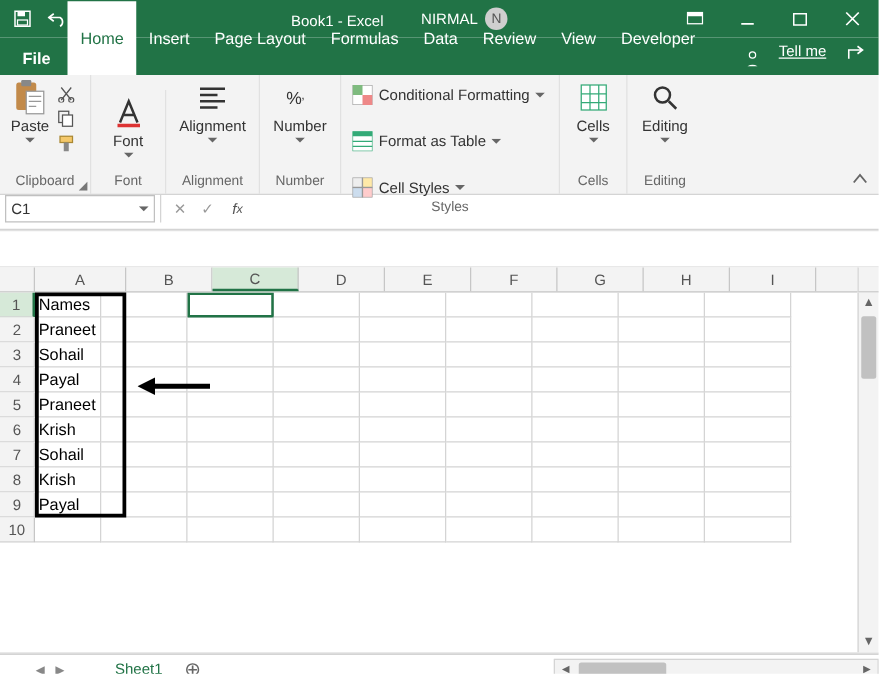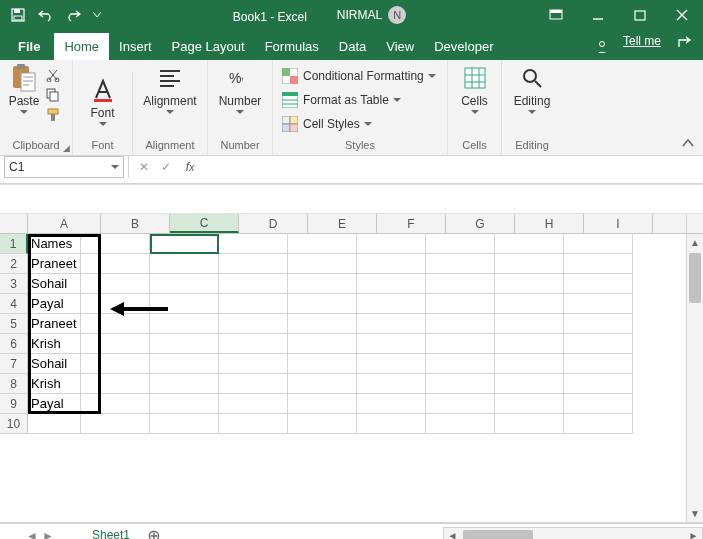--- a/index.html
+++ b/index.html
@@ -10,41 +10,41 @@
 .titlebar .qat { display: flex; align-items: center; padding-left: 6px; gap: 4px; }
 .titlebar .qat .qat-item { width: 24px; height: 24px; display: flex; align-items: center; justify-content: center; cursor: pointer; }
 .titlebar .doc-title { flex: 0 0 auto; margin-left: auto; margin-right: 0; display: flex; align-items: flex-end; gap: 22px; font-size: 12px; }
 .titlebar .user-area { display: flex; align-items: center; gap: 6px; margin-left: 8px; }
 .titlebar .user-badge { width: 18px; height: 18px; border-radius: 50%; background: #cfcfcf; color: #555; display: flex; align-items: center; justify-content: center; font-size: 11px; }
 .titlebar .win-controls { display: flex; margin-left: auto; }
 .titlebar .win-item { width: 42px; height: 30px; display: flex; align-items: center; justify-content: center; cursor: pointer; }
 
 
 .ribbon-tabs { height: 30px; background: #217346; display: flex; align-items: flex-end; padding-left: 4px; color: #fff; }
-.ribbon-tab { padding: 6px 10px; font-size: 13px; cursor: pointer; }
+.ribbon-tab { padding: 22px 10px; font-size: 13px; cursor: pointer; }
 .ribbon-tab.file { padding: 6px 14px; font-weight: bold; }
 .ribbon-tab.active { background: #fff; color: #217346; }
 .ribbon-tabs .right { margin-left: auto; display: flex; align-items: flex-start; text-decoration: underline; }
 .ribbon-tabs .right .ico { width: 26px; height: 26px; display: flex; align-items: center; justify-content: center; }
 .ribbon-tabs .right .tell { padding: 0 8px; }
 .ribbon-tabs .right .share { width: 34px; display:flex; align-items:center; justify-content:center;}
 
 
 .ribbon { height: 96px; background: #f3f3f3; border-bottom: 1px solid #d4d4d4; display: flex; position: relative; }
 .ribbon .group { border-right: 1px solid #e1e1e1; display: flex; flex-direction: column; padding: 4px 8px 2px 8px; }
 .ribbon .group .group-title { font-size: 11px; color: #666; text-align: center; margin-top: auto; padding-bottom: 2px; }
 .ribbon .group .body { flex: 1; display: flex; align-items: flex-start; justify-content: center; }
 .ribbon .bigbtn { display: flex; flex-direction: column; align-items: center; justify-content: center; gap: 2px; cursor: pointer; }
 .ribbon .bigbtn .ico { width: 28px; height: 28px; display: flex; align-items: center; justify-content: center; }
 .ribbon .bigbtn .lbl { font-size: 12px; text-align: center; display: flex; align-items: center; gap: 2px; }
 .ribbon .clipboard-body { display: flex; }
 .ribbon .clipboard-side { display: flex; flex-direction: column; gap: 2px; margin-left: 4px; padding-top:2px;}
 .ribbon .clipboard-side .mini { width: 20px; height: 18px; display:flex; align-items:center; justify-content:center; cursor:pointer;}
 .ribbon .collapse { position: absolute; right: 8px; bottom: 4px; cursor: pointer; color:#666;}
-.styles-list { display:flex; flex-direction:column; gap:4px; }
+.styles-list { display:flex; flex-direction:column; gap:17px; }
 .styles-list .row { display:flex; align-items:center; gap:4px; font-size:12px; cursor:pointer; height:20px;}
 .styles-list .ico { width:18px; height:18px; display:flex; align-items:center; justify-content:center;}
 
 
 .fbar { height: 28px; border-bottom: 1px solid #d4d4d4; display:flex; }
 .fbar .namebox { width: 120px; height:22px; border:1px solid #c0c0c0; margin-left:4px; display:flex; align-items:center; padding:0 4px; font-size:12px; justify-content:space-between;}
 .fbar .sep { width:1px; height:22px; background:#d4d4d4; margin:0 4px;}
 .fbar .fbtn { width:22px; height:22px; display:flex; align-items:center; justify-content:center; color:#999; cursor:pointer;}
 .fbar .fx { font-style: italic; color:#555; font-size:12px; margin-left:2px;}
 .fbar .fbar-input { flex:1; height:22px; padding-left:10px;}
@@ -147,20 +147,21 @@
   </div>
 </div>
 
 <div class="ribbon-tabs">
   <div class="ribbon-tab file">File</div>
   <div class="ribbon-tab active">Home</div>
   <div class="ribbon-tab">Insert</div>
   <div class="ribbon-tab">Page Layout</div>
   <div class="ribbon-tab">Formulas</div>
   <div class="ribbon-tab">Data</div>
+  <div class="ribbon-tab">Review</div>
   <div class="ribbon-tab">View</div>
   <div class="ribbon-tab">Developer</div>
   <div class="right">
     <div class="ico">
       <svg width="14" height="14" viewBox="0 0 14 14">
           <circle cx="7" cy="4" r="2.5" fill="none" stroke="#fff"></circle>
           <path d="M3 13 A6 4 0 0 1 11 13" fill="#fff"></path>
         </svg>
     </div>
     <div class="tell">Tell me</div>

